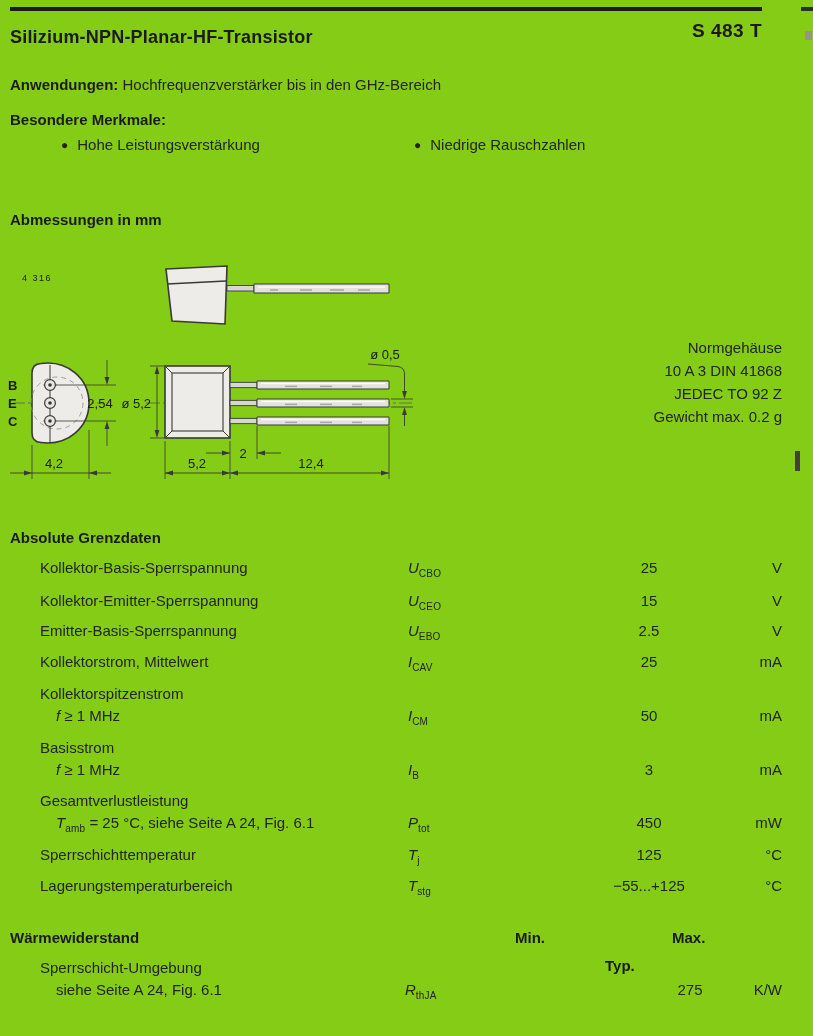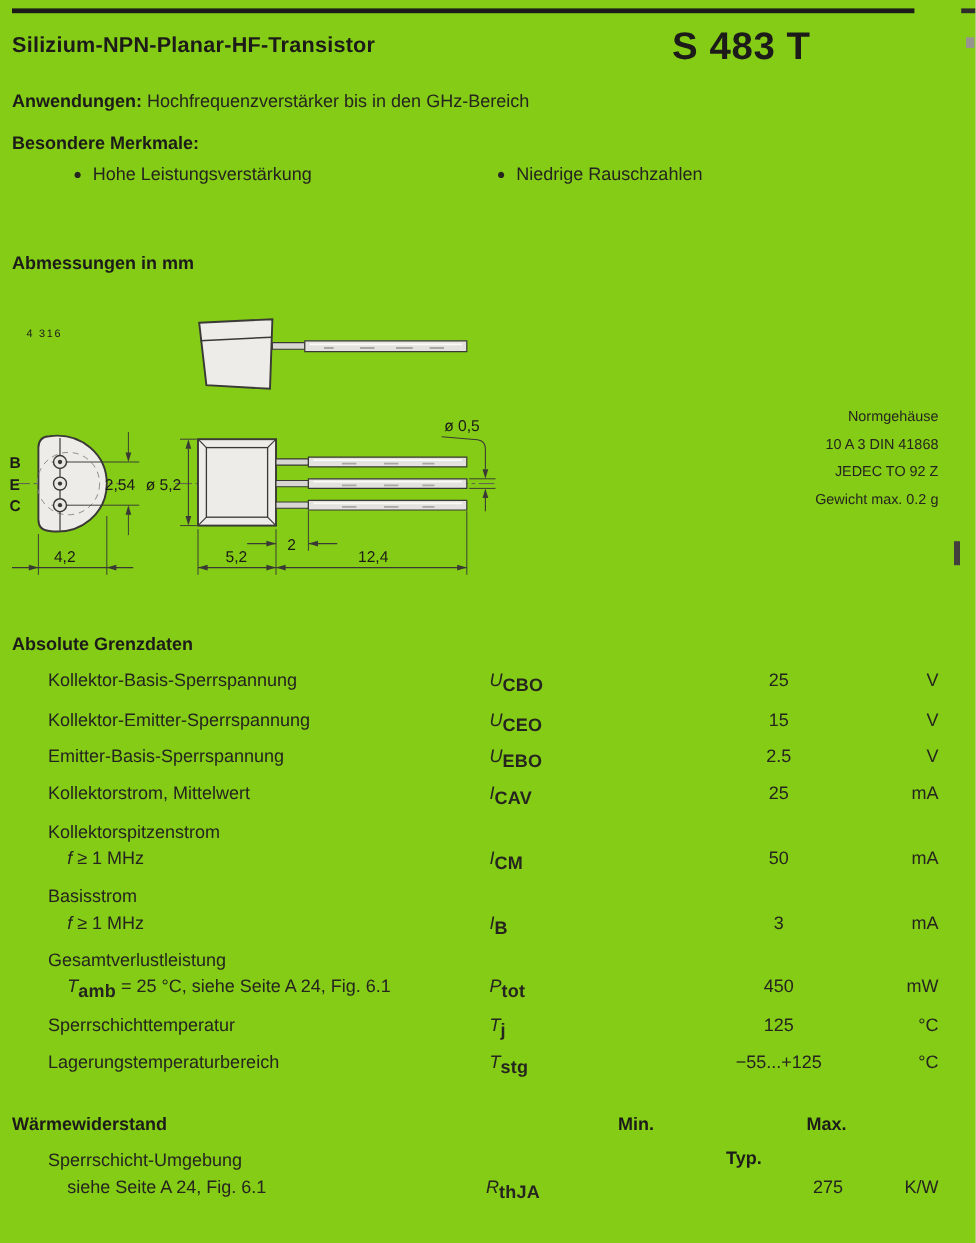--- a/index.html
+++ b/index.html
@@ -4,35 +4,35 @@
 <style>
   html,body{margin:0;padding:0;background:#d8d6d2;}
   .page{
     position:relative;width:813px;height:1036px;margin:0 auto;
     background:#84cc16;overflow:hidden;
     font-family:"Liberation Sans",sans-serif;color:#25241f;
   }
   .abs{position:absolute;white-space:nowrap;}
   .rule-top{position:absolute;left:10px;top:7px;width:752px;height:4px;background:#1c1b19;}
   .doc-title{left:10px;top:27px;font-size:18px;font-weight:bold;letter-spacing:.2px;color:#1c1b19;}
-  .part-no{left:560px;top:20px;width:202px;font-size:32px;font-weight:bold;color:#1c1b19;letter-spacing:.5px;}
+  .part-no{left:560px;top:20px;width:202px;text-align:right;font-size:19px;font-weight:bold;color:#1c1b19;letter-spacing:.5px;}
   .line15{font-size:15px;line-height:22px;}
   .bold{font-weight:bold;color:#1c1b19;text-align:right;}
   .bullet{font-size:12px;margin-right:9px;vertical-align:1px;}
-  .norm-block{left:480px;top:336px;width:302px;text-align:right;font-size:12px;line-height:23px;}
+  .norm-block{left:480px;top:336px;width:302px;text-align:right;font-size:15px;line-height:23px;}
   
   .row{position:absolute;left:0;width:813px;font-size:15px;line-height:22px;color:#25241f;}
   .row .c-label{position:absolute;left:40px;top:0;white-space:nowrap;}
   .row .c-cond{position:absolute;left:56px;top:22px;white-space:nowrap;}
   .row .c-sym{position:absolute;left:408px;top:0;white-space:nowrap;}
   .row .c-val{position:absolute;left:574px;top:0;width:150px;text-align:center;}
   .row .c-unit{position:absolute;left:682px;top:0;width:100px;text-align:right;}
   .row.two .c-sym,.row.two .c-val,.row.two .c-unit{top:22px;}
   .sym-i{font-style:italic;}
-  sub{font-size:15px;letter-spacing:.2px;font-weight:bold;}
+  sub{font-size:10px;letter-spacing:.2px;}
   
   .th-col{position:absolute;top:0;font-weight:bold;color:#1c1b19;}
   
   svg text{font-family:"Liberation Sans",sans-serif;fill:#1c1b19;}
   .artifact{position:absolute;}
 </style>
 </head>
 <body>
 
 <div class="page">

